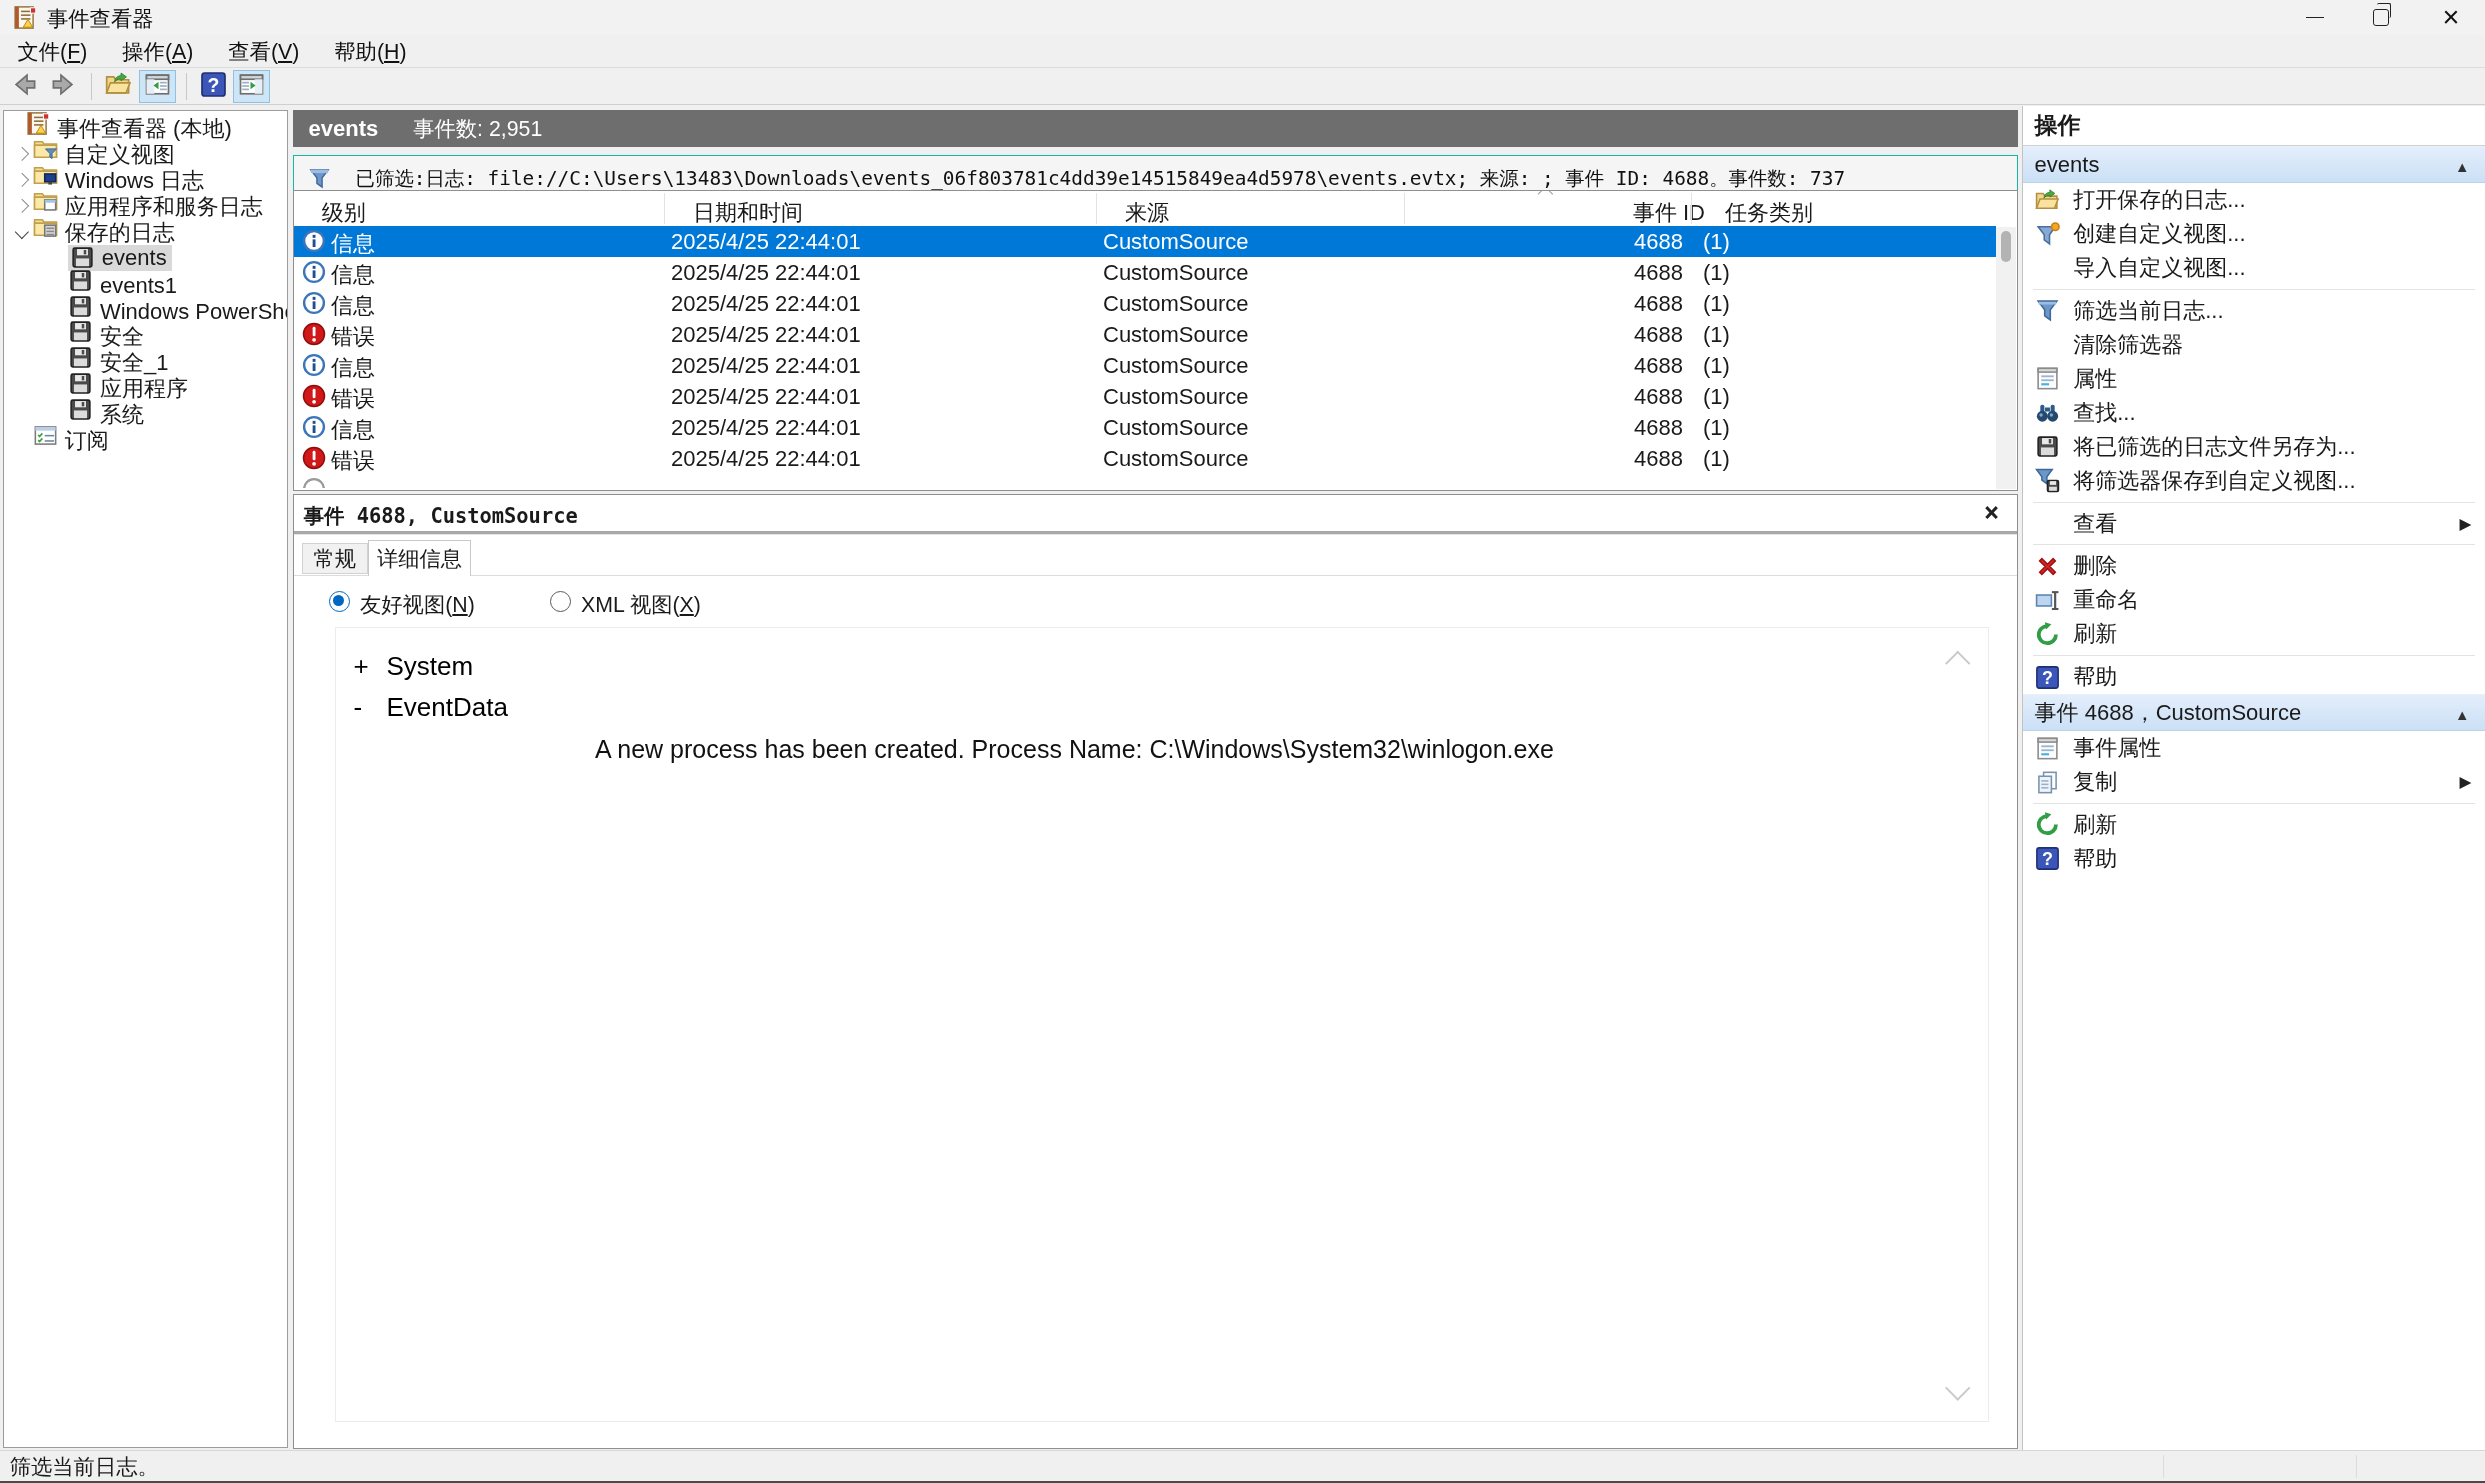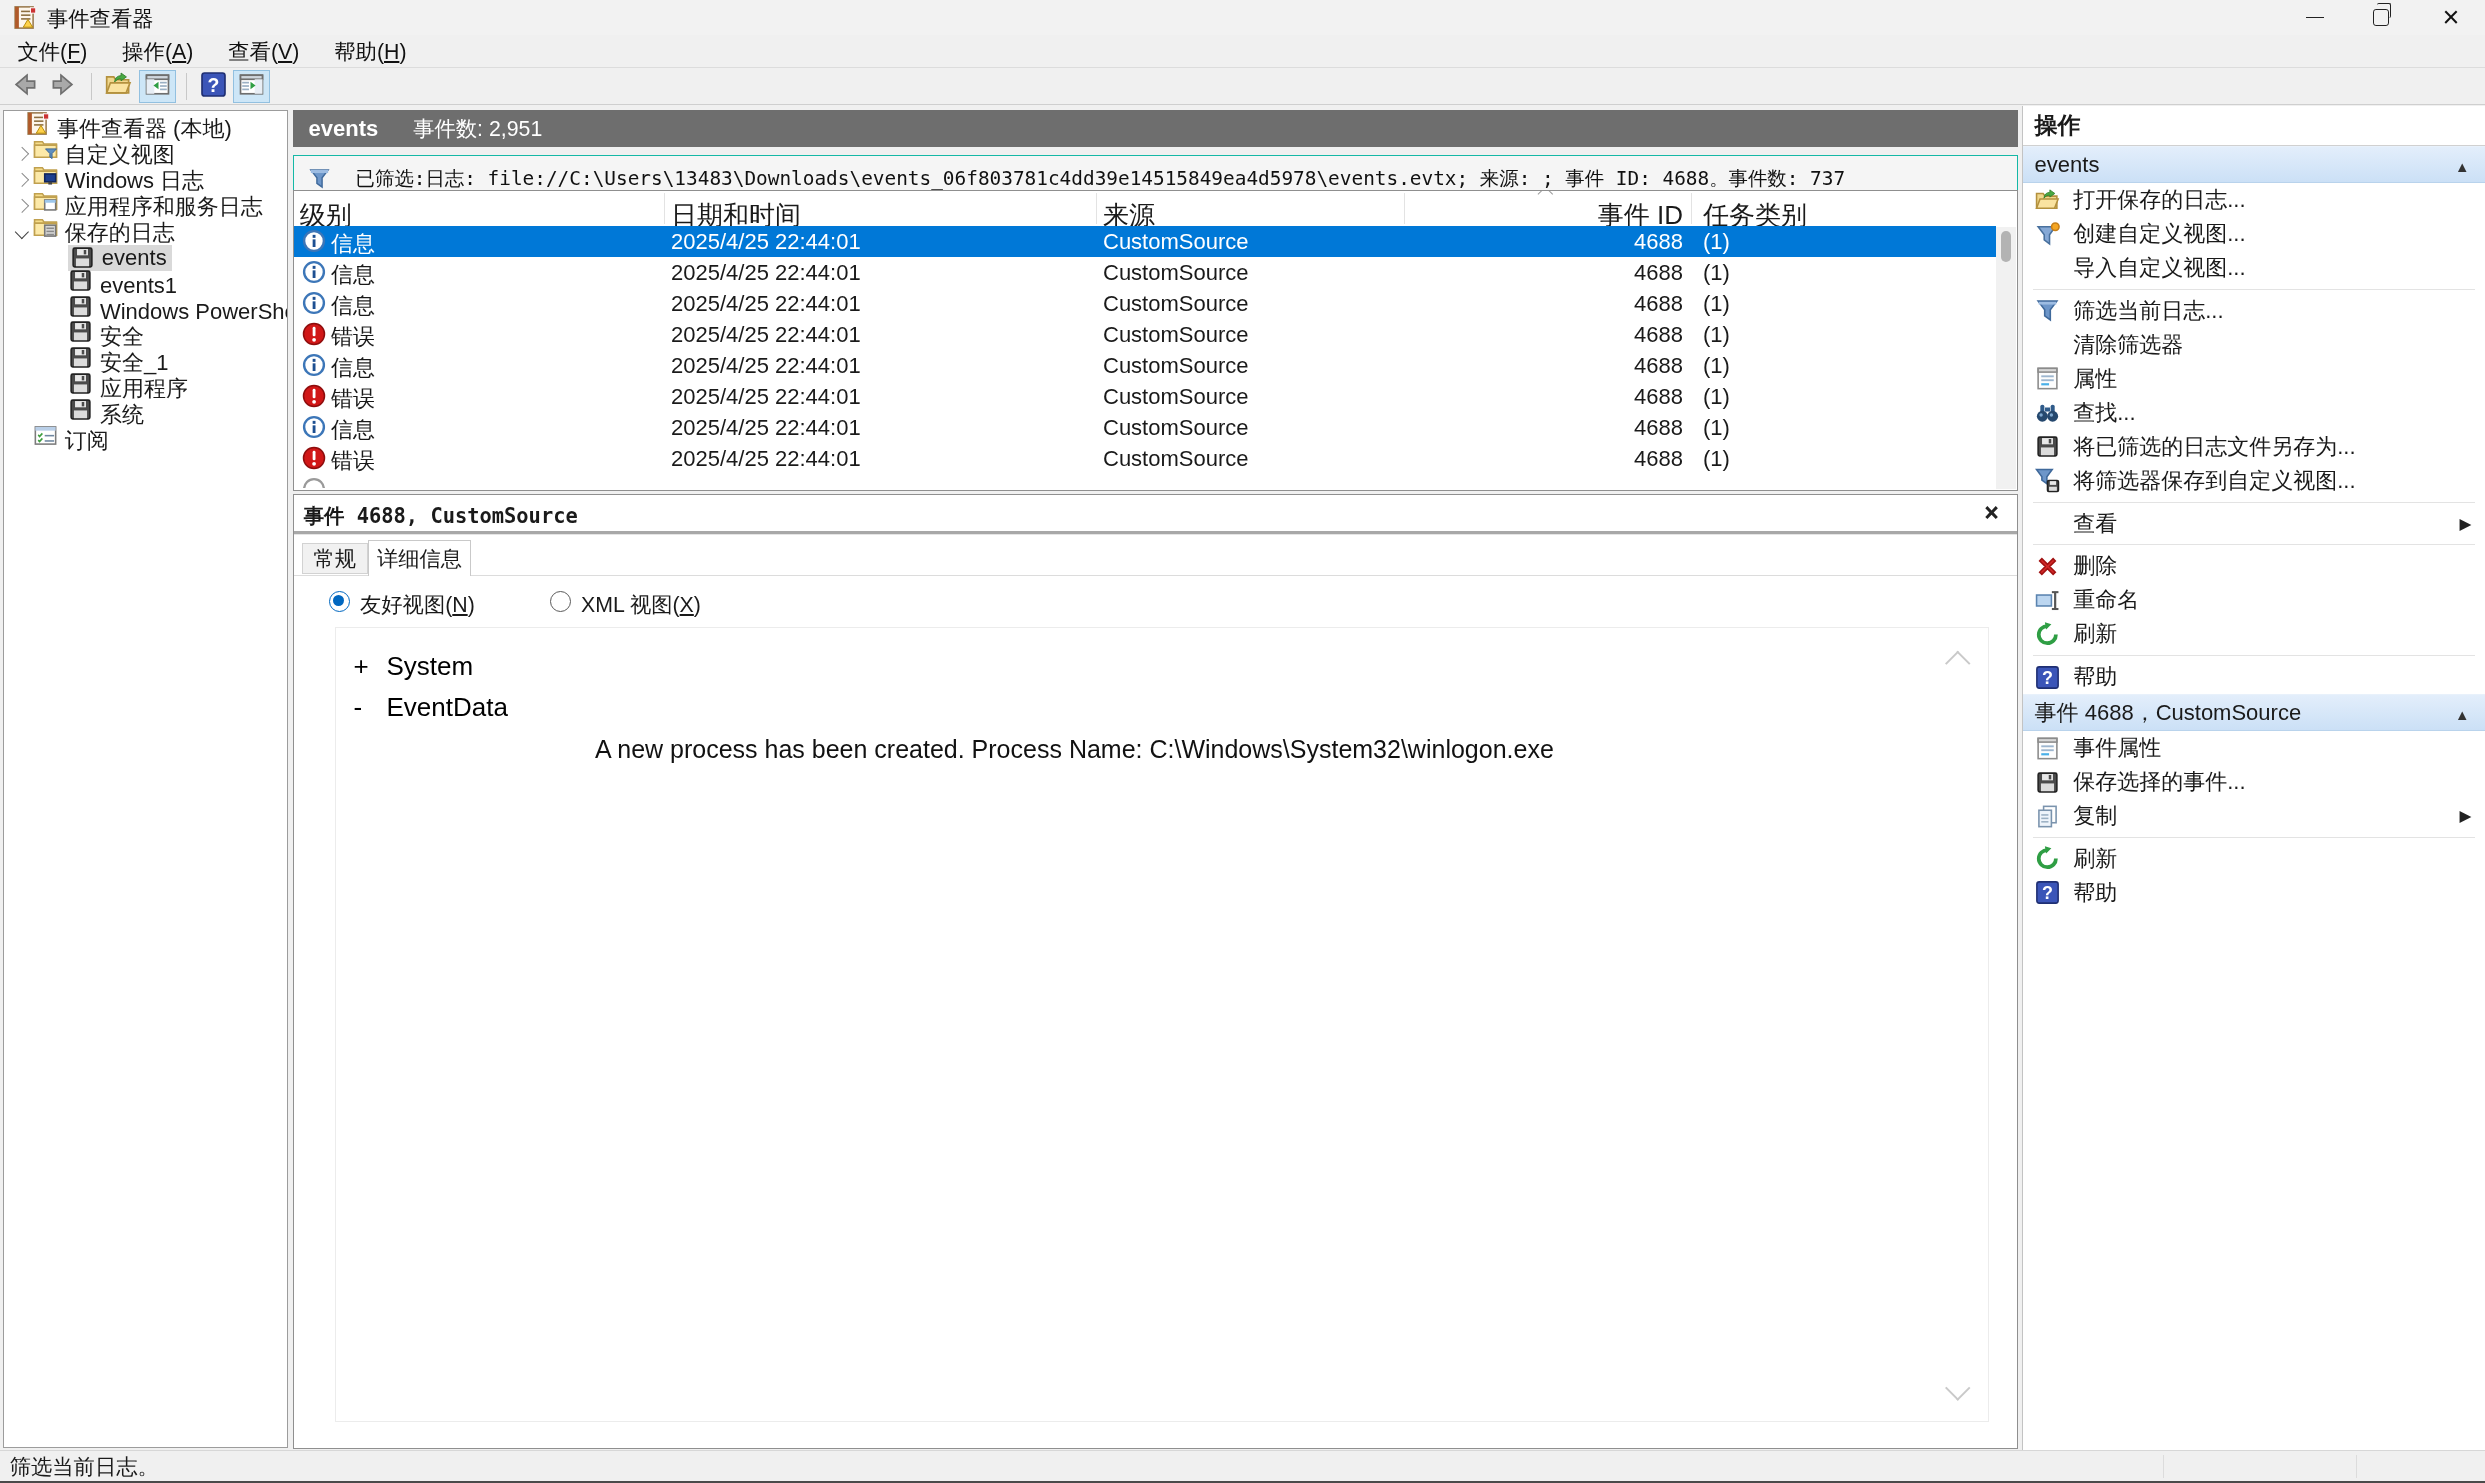--- a/index.html
+++ b/index.html
@@ -56,21 +56,21 @@
   .list-title .t2{font-size:21.3px;margin-left:35px;}
   .filter-bar{position:absolute;left:293px;top:155px;width:1725px;height:46px;background:#f5f5f5;
               border:1px solid #14b8a6;box-sizing:border-box;display:flex;align-items:center;}
   .filter-bar svg{width:23px;height:23px;margin-left:13.6px;}
   .filter-text{font-size:19.4px;margin-left:25px;color:#111;}
 
   
   .list-box{position:absolute;left:293px;top:190px;width:1725px;height:301px;background:#fff;
             border:1px solid #8f8f8f;box-sizing:border-box;overflow:hidden;}
   .hrow{position:absolute;left:0;top:0;width:1702px;height:35px;border-bottom:1px solid #e8e8e8;background:#fff;}
-  .hcell{position:absolute;top:6.8px;font-size:26px;color:#1a1a1a;white-space:nowrap;}
+  .hcell{position:absolute;top:6.8px;font-size:22px;color:#1a1a1a;white-space:nowrap;margin-left:22px;}
   .hsep{position:absolute;top:1.9px;width:1px;height:31px;background:#e3e3e3;}
   .sort-caret{position:absolute;top:-1.9px;width:9.7px;height:9.7px;border-right:1.9px solid #9a9a9a;
               border-bottom:1.9px solid #9a9a9a;transform:rotate(-135deg);}
   .row{position:absolute;left:0;width:1702px;height:37px;background:#fff;}
   .row.selected{background:#0078d7;color:#fff;}
   .row.partial{overflow:hidden;}
   .cell{position:absolute;top:2.9px;font-size:22px;white-space:nowrap;}
   .cell.icon{top:2.9px;left:7.8px;width:24px;height:24px;}
   .cell.icon svg{width:24px;height:24px;}
   .c-level{left:37px;} .c-date{left:377px;} .c-source{left:809px;}
@@ -620,29 +620,20 @@
               <rect x="2" y="1.5" width="12" height="13" fill="#fdfdfd" stroke="#8b8b8b"></rect>
               <rect x="2" y="1.5" width="12" height="2.4" fill="#d8d8d8" stroke="#8b8b8b"></rect>
               <rect x="4" y="6" width="8" height="1.2" fill="#9db6cf"></rect>
               <rect x="4" y="8.5" width="8" height="1.2" fill="#9db6cf"></rect>
               <rect x="4" y="11" width="5" height="1.4" fill="#49b0e8"></rect>
             </svg></span>
           <span>事件属性</span>
         </div>
         <div class="aitem">
           <span class="aicon"><svg viewBox="0 0 16 16">
-              <rect x="2" y="2" width="12" height="12" rx="1" fill="#4a4a4a" stroke="#222"></rect>
-              <rect x="4.5" y="2.6" width="7" height="4" fill="#e8e8e8"></rect>
-              <rect x="8.8" y="3.2" width="1.6" height="2.8" fill="#4a4a4a"></rect>
-              <rect x="3.8" y="8.6" width="8.4" height="5" fill="#dcdcdc"></rect>
-            </svg></span>
-          <span>保存选择的事件...</span>
-        </div>
-        <div class="aitem">
-          <span class="aicon"><svg viewBox="0 0 16 16">
               <rect x="5.5" y="1.5" width="8" height="10.5" fill="#fff" stroke="#7a93ad"></rect>
               <rect x="2.5" y="4" width="8" height="10.5" fill="#eef4fb" stroke="#7a93ad"></rect>
               <g stroke="#9bb0c4" stroke-width="1">
                 <line x1="4" y1="7" x2="8.6" y2="7"></line>
                 <line x1="4" y1="9.2" x2="8.6" y2="9.2"></line>
                 <line x1="4" y1="11.4" x2="8.6" y2="11.4"></line>
               </g>
             </svg></span>
           <span>复制</span>
           <span class="submenu">▶</span>

